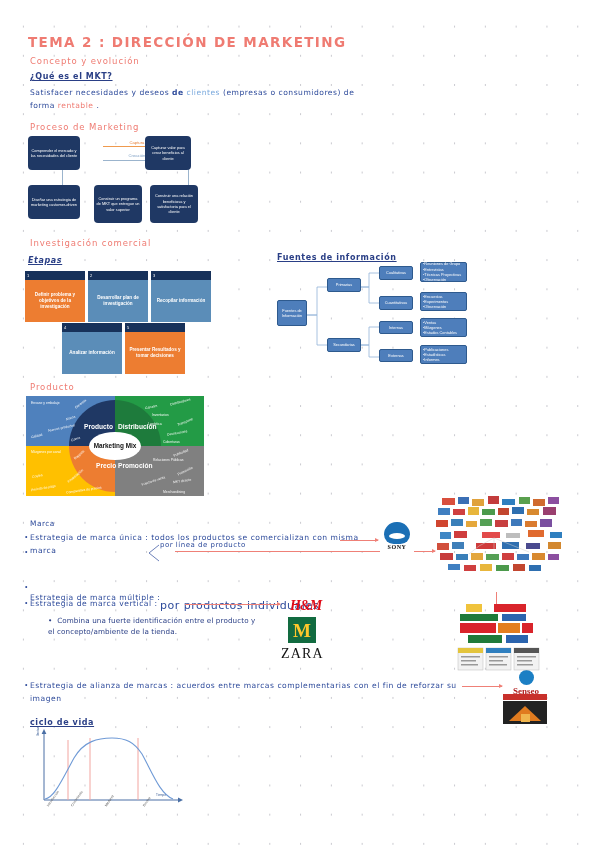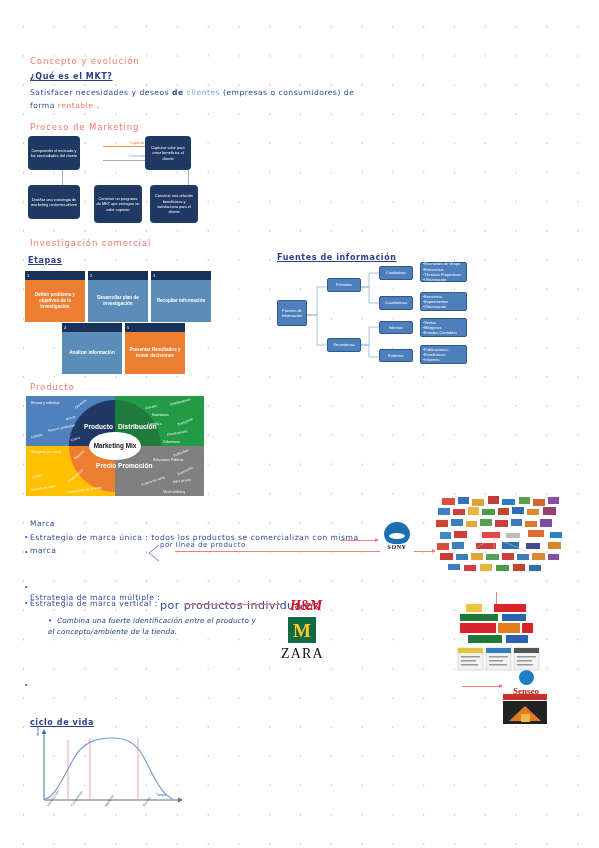--- a/index.html
+++ b/index.html
@@ -185,20 +185,23 @@
   }
   .bullet{position:absolute;font-size:7px;color:#2e4b9b;}
 </style>
 </head>
 <body>
 
 <div id="grid"></div>
 
 <div id="page">
 
+  <div class="title">
+    <span>TEMA 2 : DIRECCIÓN DE MARKETING</span>
+  </div>
 
   <div class="sub-red" style="left:30px;top:56px;">Concepto y evolución</div>
   <div class="sub-blue-u" style="left:30px;top:72px;">¿Qué es el MKT?</div>
   <div class="body-hand" style="left:30px;top:87px;width:330px;">
     <span class="ink-blue">Satisfacer</span>
     <span class="ink-blue">necesidades y deseos</span>
     <span class="ink-blue" style="font-weight:bold">de</span>
     <span class="word-lblue">clientes</span>
     <span class="ink-blue">(empresas o consumidores) de forma</span>
     <span class="word-red">rentable</span>
@@ -217,21 +220,21 @@
   <div class="pm-cap o" style="left:105px;top:140px;width:80px;">Captura de valor</div>
   <div class="pm-cap b" style="left:105px;top:153px;width:80px;">Creación de valor</div>
 
   <div class="pm-box" style="left:28px;top:136px;width:52px;height:34px;">Comprender el mercado y las necesidades del cliente</div>
   <div class="pm-box" style="left:145px;top:136px;width:46px;height:34px;">Capturar valor para crear beneficios al cliente</div>
   <div class="pm-box" style="left:28px;top:185px;width:52px;height:34px;">Diseñar una estrategia de marketing customer-driven</div>
   <div class="pm-box" style="left:94px;top:185px;width:48px;height:38px;">Construir un programa de MKT que entregue un valor superior</div>
   <div class="pm-box" style="left:150px;top:185px;width:48px;height:38px;">Construir una relación beneficiosa y satisfactoria para el cliente</div>
 
   <div class="sub-red" style="left:30px;top:238px;">Investigación comercial</div>
-  <div class="sub-blue-u" style="left:28px;top:256px;">Etapas</div>
+  <div class="sub-blue-u" style="left:28px;top:256px;font-style:italic;">Etapas</div>
 
   <div class="et et-or" style="left:24px;top:270px;width:62px;">
     <div class="et-hd">1</div>
     <div class="et-bd">Definir problema y objetivos de la investigación</div>
   </div>
   <div class="et et-bl" style="left:87px;top:270px;width:62px;">
     <div class="et-hd">2</div>
     <div class="et-bd">Desarrollar plan de investigación</div>
   </div>
   <div class="et et-bl" style="left:150px;top:270px;width:62px;">
@@ -356,26 +359,30 @@
 
   <div class="arrow" style="left:340px;top:540px;width:38px;"></div>
   <div class="arrow" style="left:175px;top:551px;width:260px;"></div>
 
   <div class="bullet" style="left:25px;top:583px;">•</div>
 
   <div class="bullet" style="left:25px;top:599px;">•</div>
   <div class="body-hand" style="left:30px;top:598px;">Estrategia de marca vertical :</div>
   <div class="arrow" style="left:185px;top:604px;width:95px;"></div>
 
-  <div class="body-blue" style="left:48px;top:615px;width:215px;font-style:italic;">
+  <div class="body-blue" style="left:48px;top:615px;width:215px;">
     <span>•&nbsp;</span>
     <span>Combina una fuerte identificación entre el producto y el concepto/ambiente de la tienda.</span>
   </div>
 
   <div class="bullet" style="left:25px;top:681px;">•</div>
+  <div class="body-hand" style="left:30px;top:680px;width:440px;">
+    <span>Estrategia de alianza de marcas :</span>
+    <span>acuerdos entre marcas complementarias con el fin de reforzar su imagen</span>
+  </div>
   <div class="arrow" style="left:462px;top:686px;width:40px;"></div>
 
   <div class="logo sony">
     <div class="shield"></div>
     <div class="wm">SONY</div>
   </div>
 
   <div class="logo hm">H&amp;M</div>
   <div class="logo mcd">
     <span>M</span>

